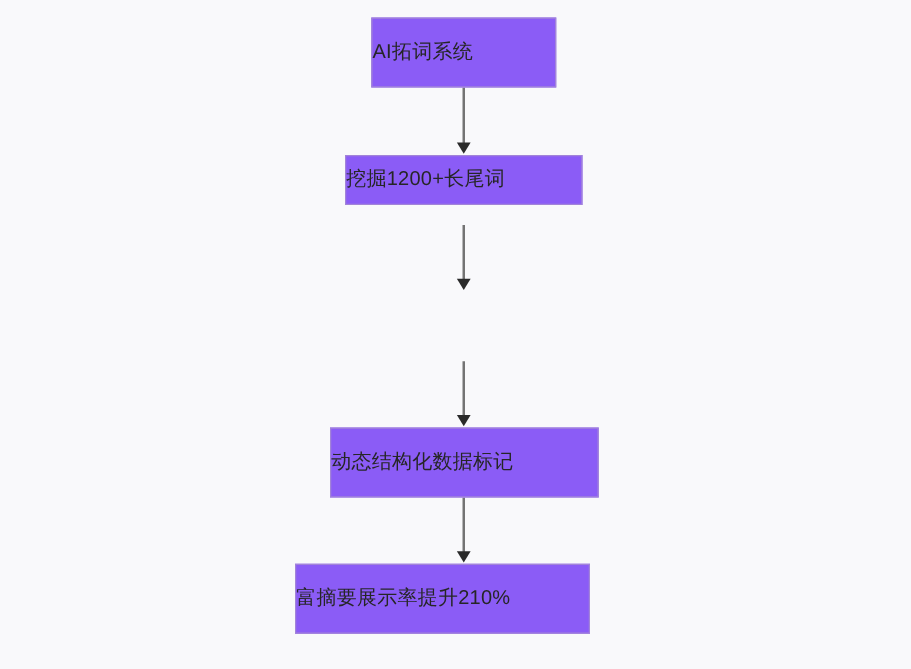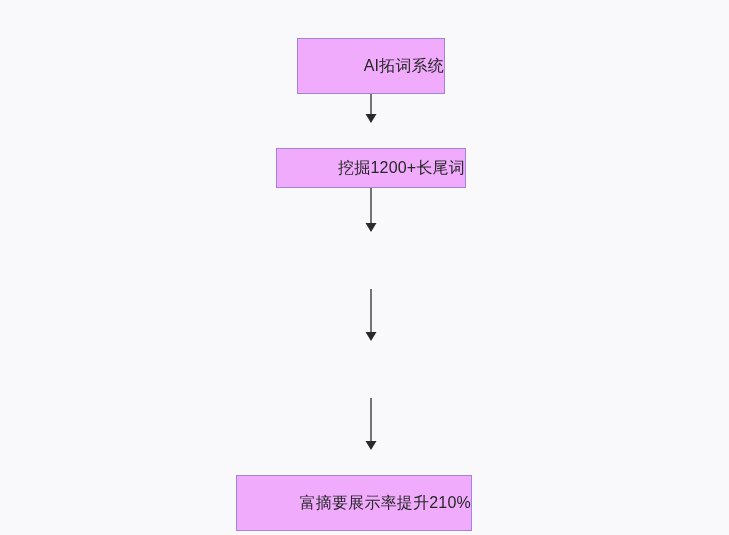--- a/index.html
+++ b/index.html
@@ -16,28 +16,27 @@
 
   #flowchart {
     position: relative;
     width: 729px;
     height: 535px;
   }
 
   .node {
     position: absolute;
     box-sizing: border-box;
-    background: #f0abfc;
+    background: #8b5cf6;
     border: 1.6px solid #a284d8;
     border-radius: 0;
     display: flex;
     align-items: center;
-    justify-content: flex-end;
+    justify-content: flex-start;
     z-index: 2;
-    margin-top: 24px;
   }
 
   .node-label {
     font-size: 16px;
     line-height: 1;
     color: #262626;
     letter-spacing: 0.2px;
     white-space: nowrap;
     font-family: "Liberation Sans", "DejaVu Sans", sans-serif;
   }
@@ -89,18 +88,21 @@
 
   <div class="node" style="left:297px; top:14px; width:148px; height:56px;">
     <span class="node-label">AI拓词系统</span>
   </div>
 
   <div class="node" style="left:276px; top:124px; width:190px; height:40px;">
     <span class="node-label">挖掘1200+长尾词</span>
   </div>
 
 
+  <div class="node" style="left:264px; top:342px; width:215px; height:56px;">
+    <span class="node-label">动态结构化数据标记</span>
+  </div>
 
   <div class="node" style="left:236px; top:451px; width:236px; height:56px;">
     <span class="node-label">富摘要展示率提升210%</span>
   </div>
 
 </div>
 
 </body></html>

